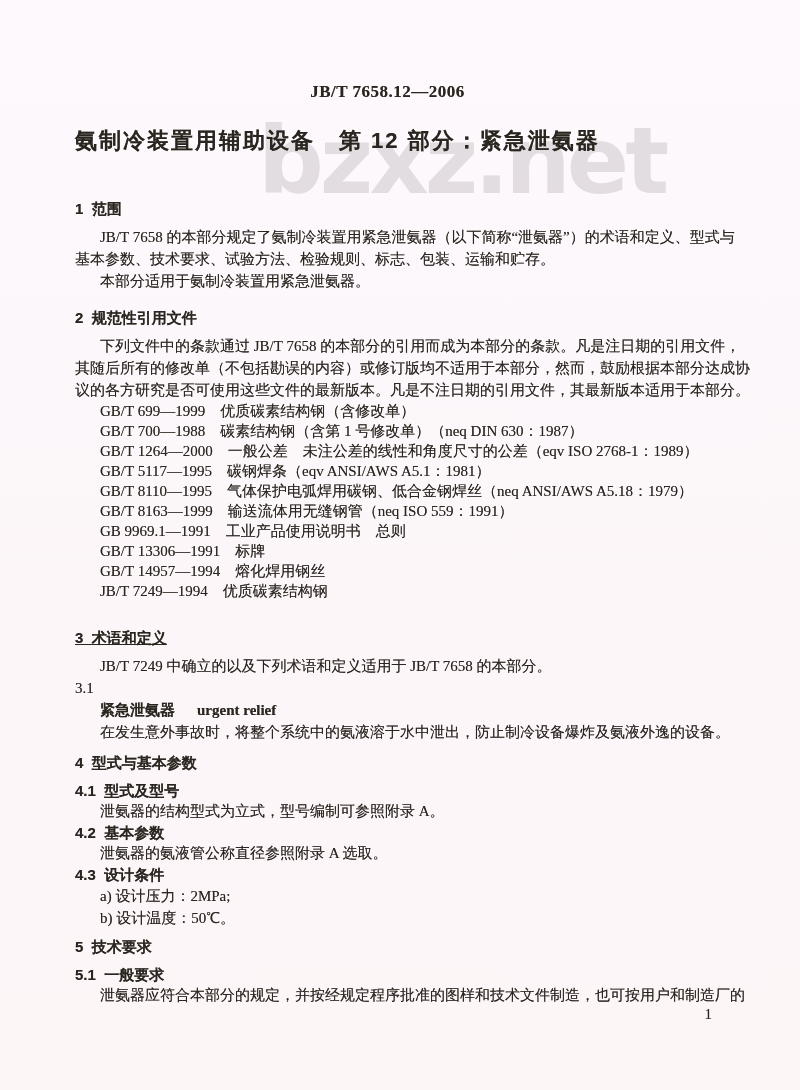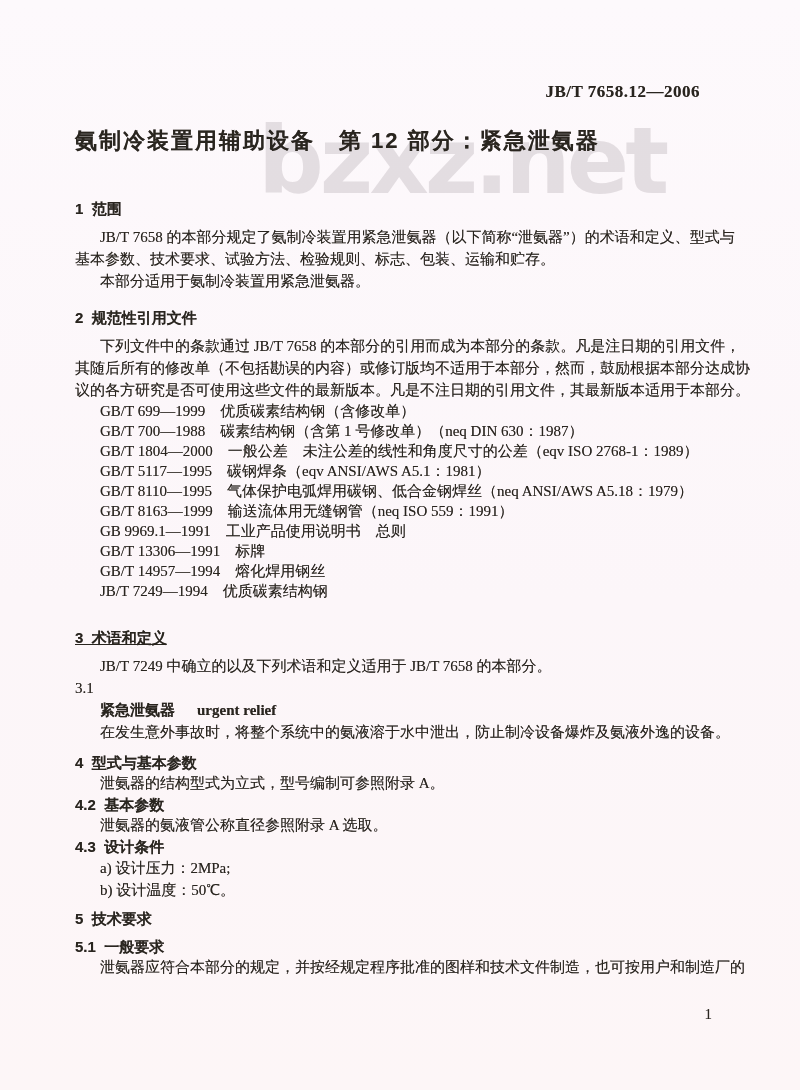--- a/index.html
+++ b/index.html
@@ -28,21 +28,21 @@
   }
   .content {
     position:absolute; inset:0;
     z-index:2;
     padding:0 63px 0 75px;
     text-shadow:0 0 0.6px rgba(45,38,36,0.55);
   }
   .line, .h { white-space:pre; }
   .doc-number {
     padding-top:82px;
-    text-align:right;
+    text-align:center;
     padding-right:37px;
     font-size:17px;
     font-weight:bold;
     letter-spacing:0.5px;
   }
   .doc-title {
     margin-top:24px;
     text-align:left;
     font-family:"Liberation Sans", "DejaVu Sans", sans-serif;
     font-size:22px;
@@ -98,36 +98,37 @@
     <div class="line">基本参数、技术要求、试验方法、检验规则、标志、包装、运输和贮存。</div>
     <div class="line ind">本部分适用于氨制冷装置用紧急泄氨器。</div>
 
     <div class="h mt-sec">2  规范性引用文件</div>
     <div class="line ind mt-par">下列文件中的条款通过 JB/T 7658 的本部分的引用而成为本部分的条款。凡是注日期的引用文件，</div>
     <div class="line">其随后所有的修改单（不包括勘误的内容）或修订版均不适用于本部分，然而，鼓励根据本部分达成协</div>
     <div class="line">议的各方研究是否可使用这些文件的最新版本。凡是不注日期的引用文件，其最新版本适用于本部分。</div>
 
     <div class="ref-line"><span class="ref-code">GB/T 699—1999</span><span class="ref-title">优质碳素结构钢（含修改单）</span></div>
     <div class="ref-line"><span class="ref-code">GB/T 700—1988</span><span class="ref-title">碳素结构钢（含第 1 号修改单）（neq DIN 630：1987）</span></div>
-    <div class="ref-line"><span class="ref-code">GB/T 1804—2000</span><span class="ref-title">一般公差　未注公差的线性和角度尺寸的公差（eqv ISO 2768-1：1989）</span></div>
+    <div class="ref-line"><span class="ref-code">GB/T 1264—2000</span><span class="ref-title">一般公差　未注公差的线性和角度尺寸的公差（eqv ISO 2768-1：1989）</span></div>
     <div class="ref-line"><span class="ref-code">GB/T 5117—1995</span><span class="ref-title">碳钢焊条（eqv ANSI/AWS A5.1：1981）</span></div>
     <div class="ref-line"><span class="ref-code">GB/T 8110—1995</span><span class="ref-title">气体保护电弧焊用碳钢、低合金钢焊丝（neq ANSI/AWS A5.18：1979）</span></div>
     <div class="ref-line"><span class="ref-code">GB/T 8163—1999</span><span class="ref-title">输送流体用无缝钢管（neq ISO 559：1991）</span></div>
     <div class="ref-line"><span class="ref-code">GB 9969.1—1991</span><span class="ref-title">工业产品使用说明书　总则</span></div>
     <div class="ref-line"><span class="ref-code">GB/T 13306—1991</span><span class="ref-title">标牌</span></div>
     <div class="ref-line"><span class="ref-code">GB/T 14957—1994</span><span class="ref-title">熔化焊用钢丝</span></div>
     <div class="ref-line"><span class="ref-code">JB/T 7249—1994</span><span class="ref-title">优质碳素结构钢</span></div>
 
     <div class="h s3-heading">3  术语和定义</div>
     <div class="line ind mt-par">JB/T 7249 中确立的以及下列术语和定义适用于 JB/T 7658 的本部分。</div>
     <div class="line">3.1</div>
     <div class="line ind term-line"><span class="term-cn">紧急泄氨器</span><span class="term-en">urgent relief</span></div>
     <div class="line ind">在发生意外事故时，将整个系统中的氨液溶于水中泄出，防止制冷设备爆炸及氨液外逸的设备。</div>
 
     <div class="h s4-heading">4  型式与基本参数</div>
+    <div class="h sub-h mt-par">4.1  型式及型号</div>
     <div class="line ind sub-b">泄氨器的结构型式为立式，型号编制可参照附录 A。</div>
     <div class="h sub-h">4.2  基本参数</div>
     <div class="line ind sub-b">泄氨器的氨液管公称直径参照附录 A 选取。</div>
     <div class="h sub-h">4.3  设计条件</div>
     <div class="line ind">a) 设计压力：2MPa;</div>
     <div class="line ind">b) 设计温度：50℃。</div>
 
     <div class="h s5-heading">5  技术要求</div>
     <div class="h sub-h mt-par">5.1  一般要求</div>
     <div class="line ind sub-b">泄氨器应符合本部分的规定，并按经规定程序批准的图样和技术文件制造，也可按用户和制造厂的</div>

